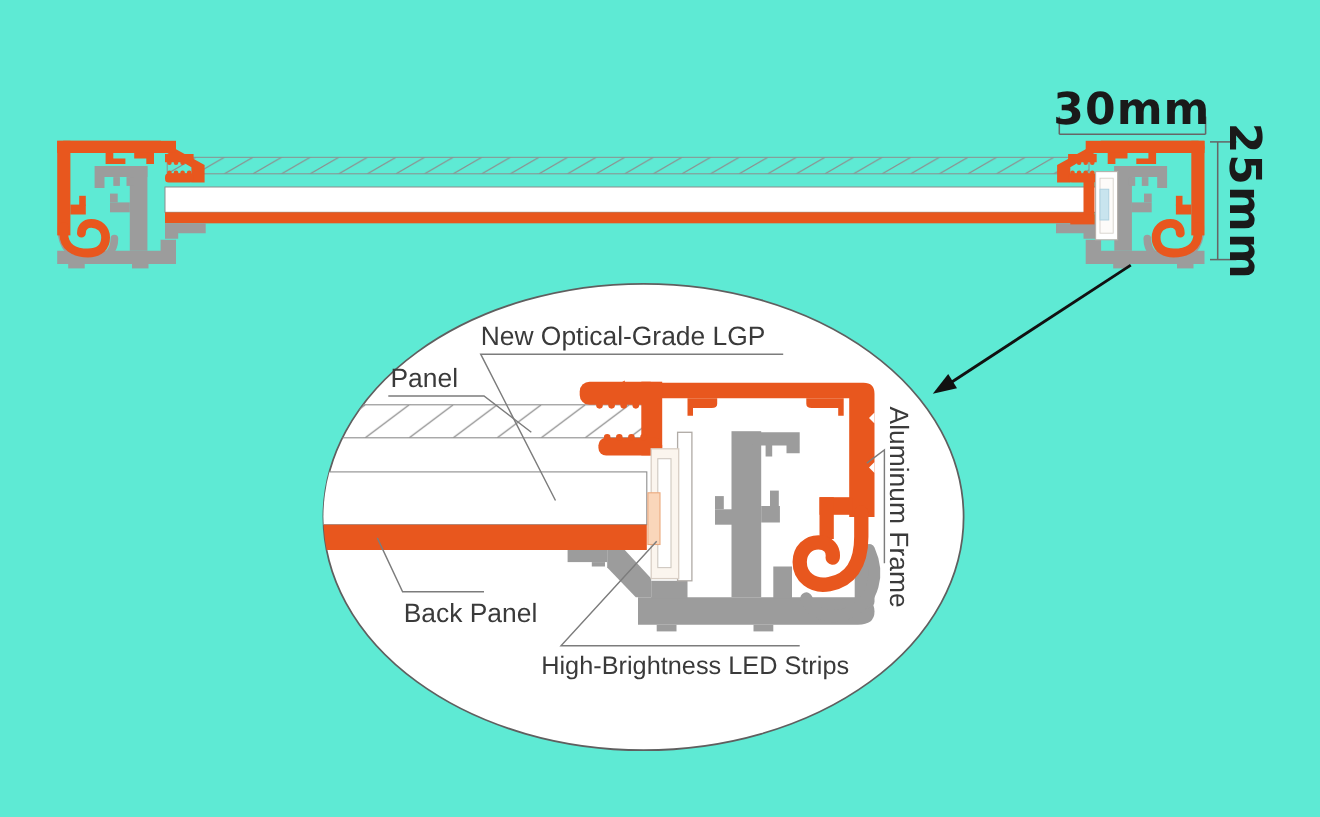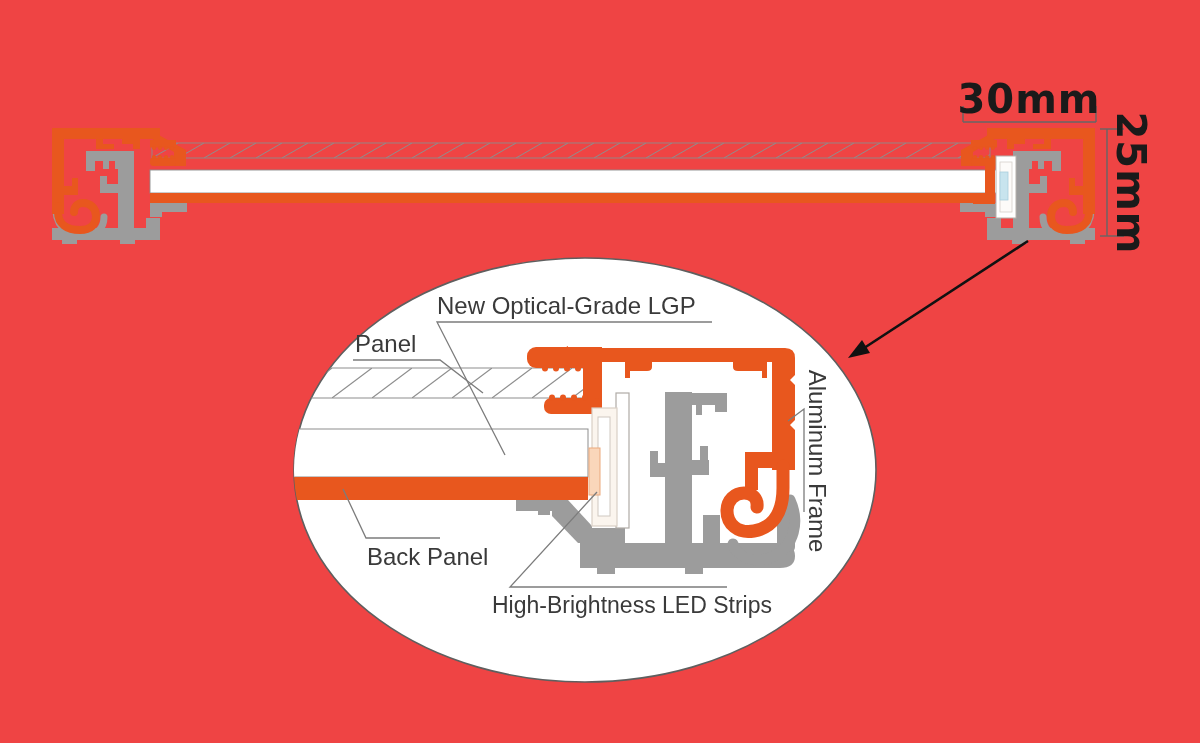--- a/index.html
+++ b/index.html
@@ -1,16 +1,16 @@
 <!DOCTYPE html>
 <html style="--text: #3A3A3A; --dim: #1A1A1A;"><head>
 <meta charset="utf-8">
 <style>
   html,body{margin:0;padding:0;background:#ffffff;}
-  .stage{position:relative;width:1200px;height:743px;background:#ef4444;overflow:hidden;
+  .stage{position:relative;width:1200px;height:743px;background:#5eead4;overflow:hidden;
          font-family:"Liberation Sans",sans-serif;}
   svg text{user-select:none;}
   .lbl{fill:var(--text,#3a3a3a);font-family:"Liberation Sans",sans-serif;font-size:24px;}
   .dim{fill:var(--dim,#1a1a1a);font-family:"DejaVu Sans","Liberation Sans",sans-serif;
        font-size:40px;font-weight:bold;letter-spacing:1px;}
 </style>
 </head>
 <body>
 
 <div class="stage">

